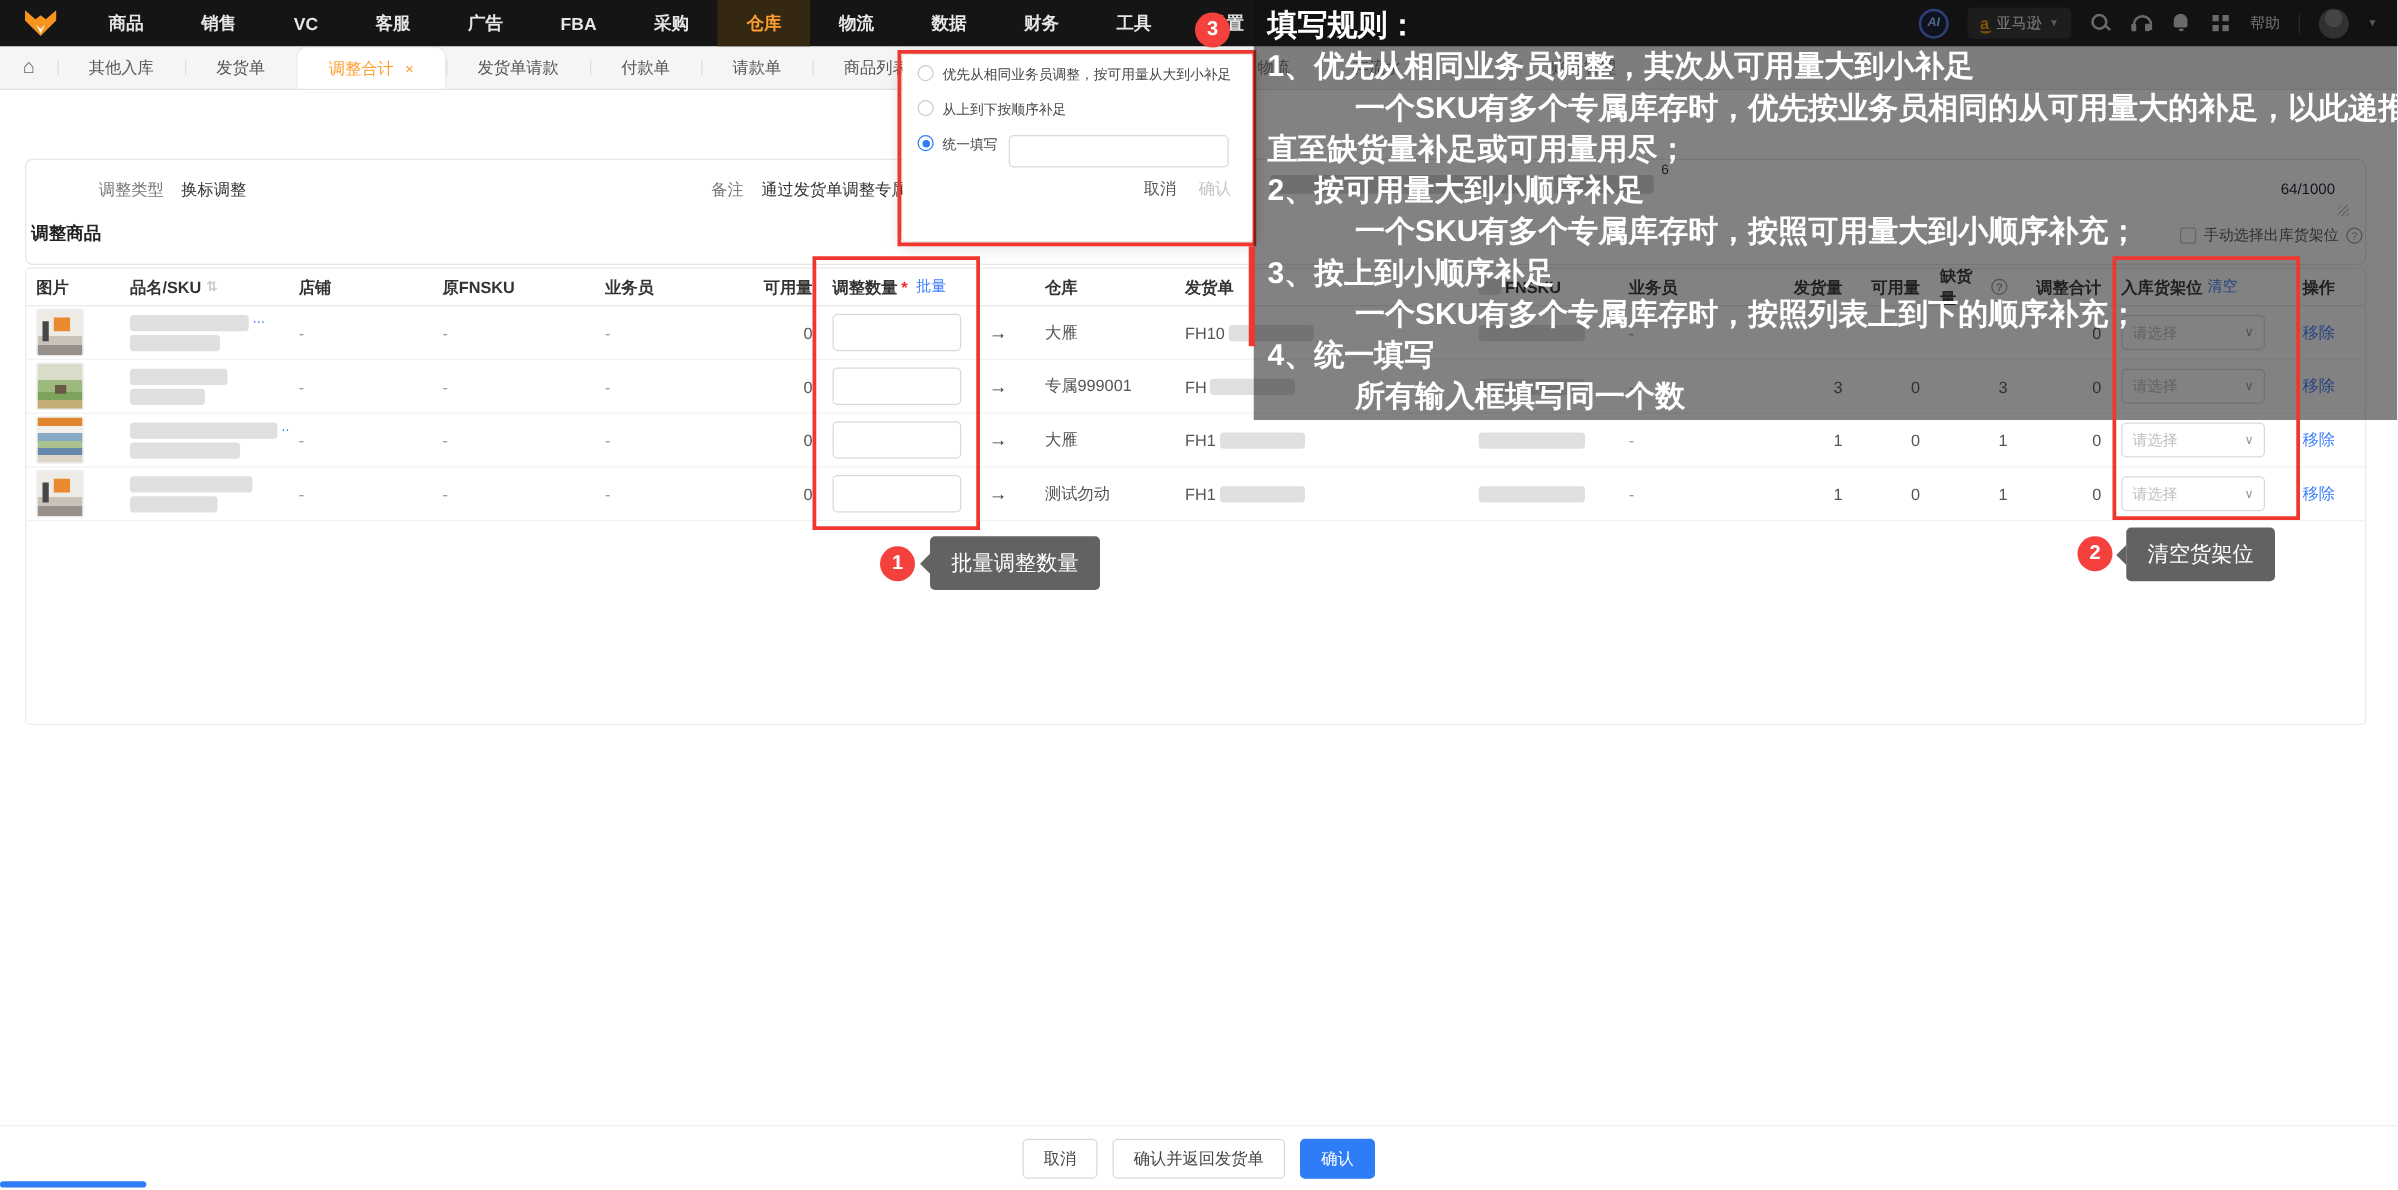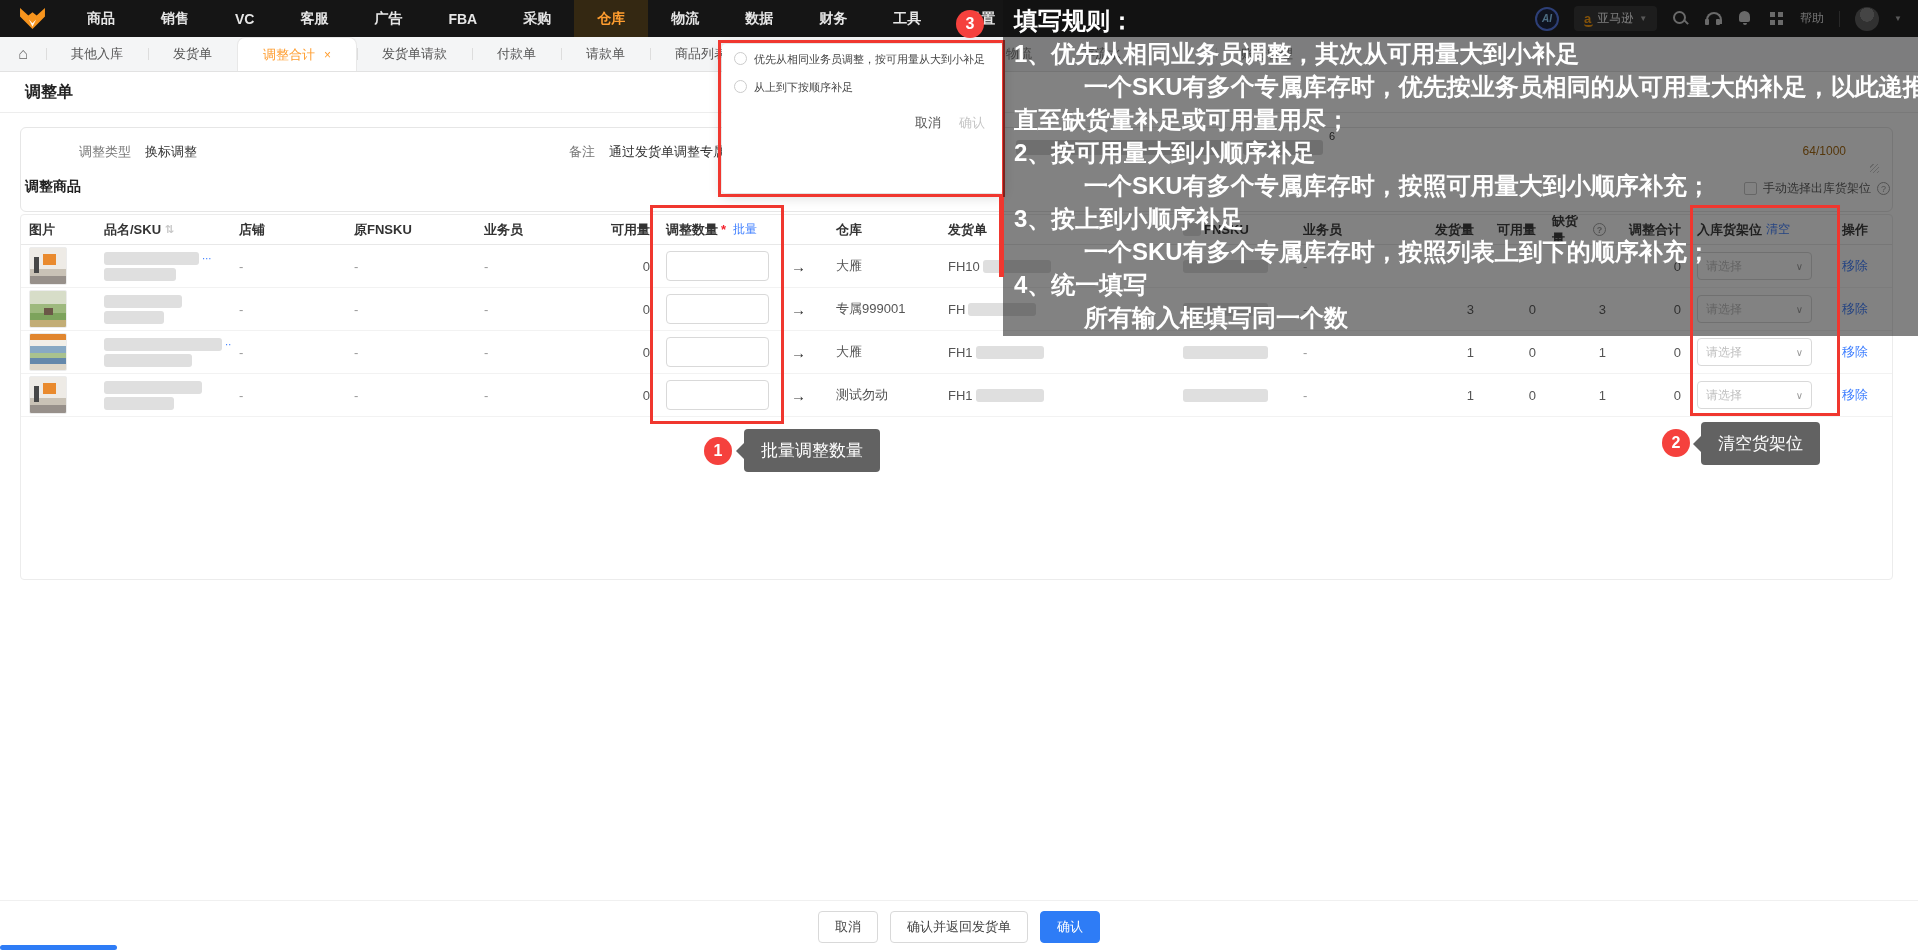--- a/index.html
+++ b/index.html
@@ -39,21 +39,21 @@
 .tab.active{background:#fff;color:#ff9d2f;border:1px solid #e8e8e8;border-bottom:none;border-radius:8px 8px 0 0}
 .tab .x{margin-left:9px;color:#ff9d2f;font-size:12px}
 .tab.dim{color:#777}
 
 
 .titlebar{position:absolute;left:0;top:72px;width:100%;height:41px;border-bottom:1px solid #ededed;display:flex;align-items:center;padding-left:25px;font-size:16px;font-weight:bold;color:#222;background:#fff}
 .formcard{position:absolute;left:20px;top:127px;width:1873px;height:85px;border:1px solid #e6e6e6;border-radius:6px;background:#fff}
 .fitem{position:absolute;top:14px;display:flex;align-items:flex-start;font-size:13px;line-height:20px}
 .flabel{color:#777;margin-right:14px;white-space:nowrap}
 .fvalue{color:#333;white-space:nowrap}
-.fcount{position:absolute;right:46px;top:16px;font-size:12px;color:#a16207}
+.fcount{position:absolute;right:24px;top:16px;font-size:12px;color:#0f172a}
 .fresize{position:absolute;right:13px;top:36px;width:9px;height:9px;background:repeating-linear-gradient(135deg,transparent 0 2px,#c9c9c9 2px 3px)}
 .rblob{position:absolute;background:#d8d8d8;border-radius:3px;height:15px}
 .rsup{position:absolute;font-size:11px;color:#333}
 
 
 .secTitle{position:absolute;left:25px;top:178px;font-size:14px;font-weight:bold;color:#222}
 .manual{position:absolute;right:28px;top:180px;display:flex;align-items:center;gap:6px;font-size:12px;color:#555}
 .cb{width:13px;height:13px;border:1px solid #c5c5c5;border-radius:2px;background:#fff}
 .qmark{width:13px;height:13px;border:1px solid #9a9a9a;border-radius:50%;color:#9a9a9a;font-size:9px;display:inline-flex;align-items:center;justify-content:center;flex:0 0 auto}
 
@@ -194,23 +194,20 @@
         <span>物流</span>
       </div>
       <div class="tab dim">
         <span>存流水</span>
       </div>
       <div class="tab dim" style="margin-left: 70px;">
         <span>账号管理</span>
       </div>
     </div>
 
-  <div class="titlebar">
-    <span>调整单</span>
-  </div>
 
   <div class="formcard">
     <div class="fitem" style="left:58px">
       <span class="flabel">调整类型</span>
       <span class="fvalue">换标调整</span>
     </div>
     <div class="fitem" style="left:548px">
       <span class="flabel">备注</span>
       <span class="fvalue">通过发货单调整专属</span>
     </div>
@@ -560,20 +557,25 @@
   <div class="popup">
     <div id="popts">
         <div class="popt">
           <span class="radio"></span>
           <span>优先从相同业务员调整，按可用量从大到小补足</span>
         </div>
         <div class="popt">
           <span class="radio"></span>
           <span>从上到下按顺序补足</span>
         </div>
+        <div class="popt">
+          <span class="radio sel2"></span>
+          <span>统一填写</span>
+          <input class="popinput" style="">
+        </div>
       </div>
     <div class="pfoot">
       <span class="pcancel">取消</span>
       <span class="pok">确认</span>
     </div>
   </div>
 
   <div class="overlay"></div>
   <div class="rules" id="rules">
       <div class="rline">填写规则：</div>

